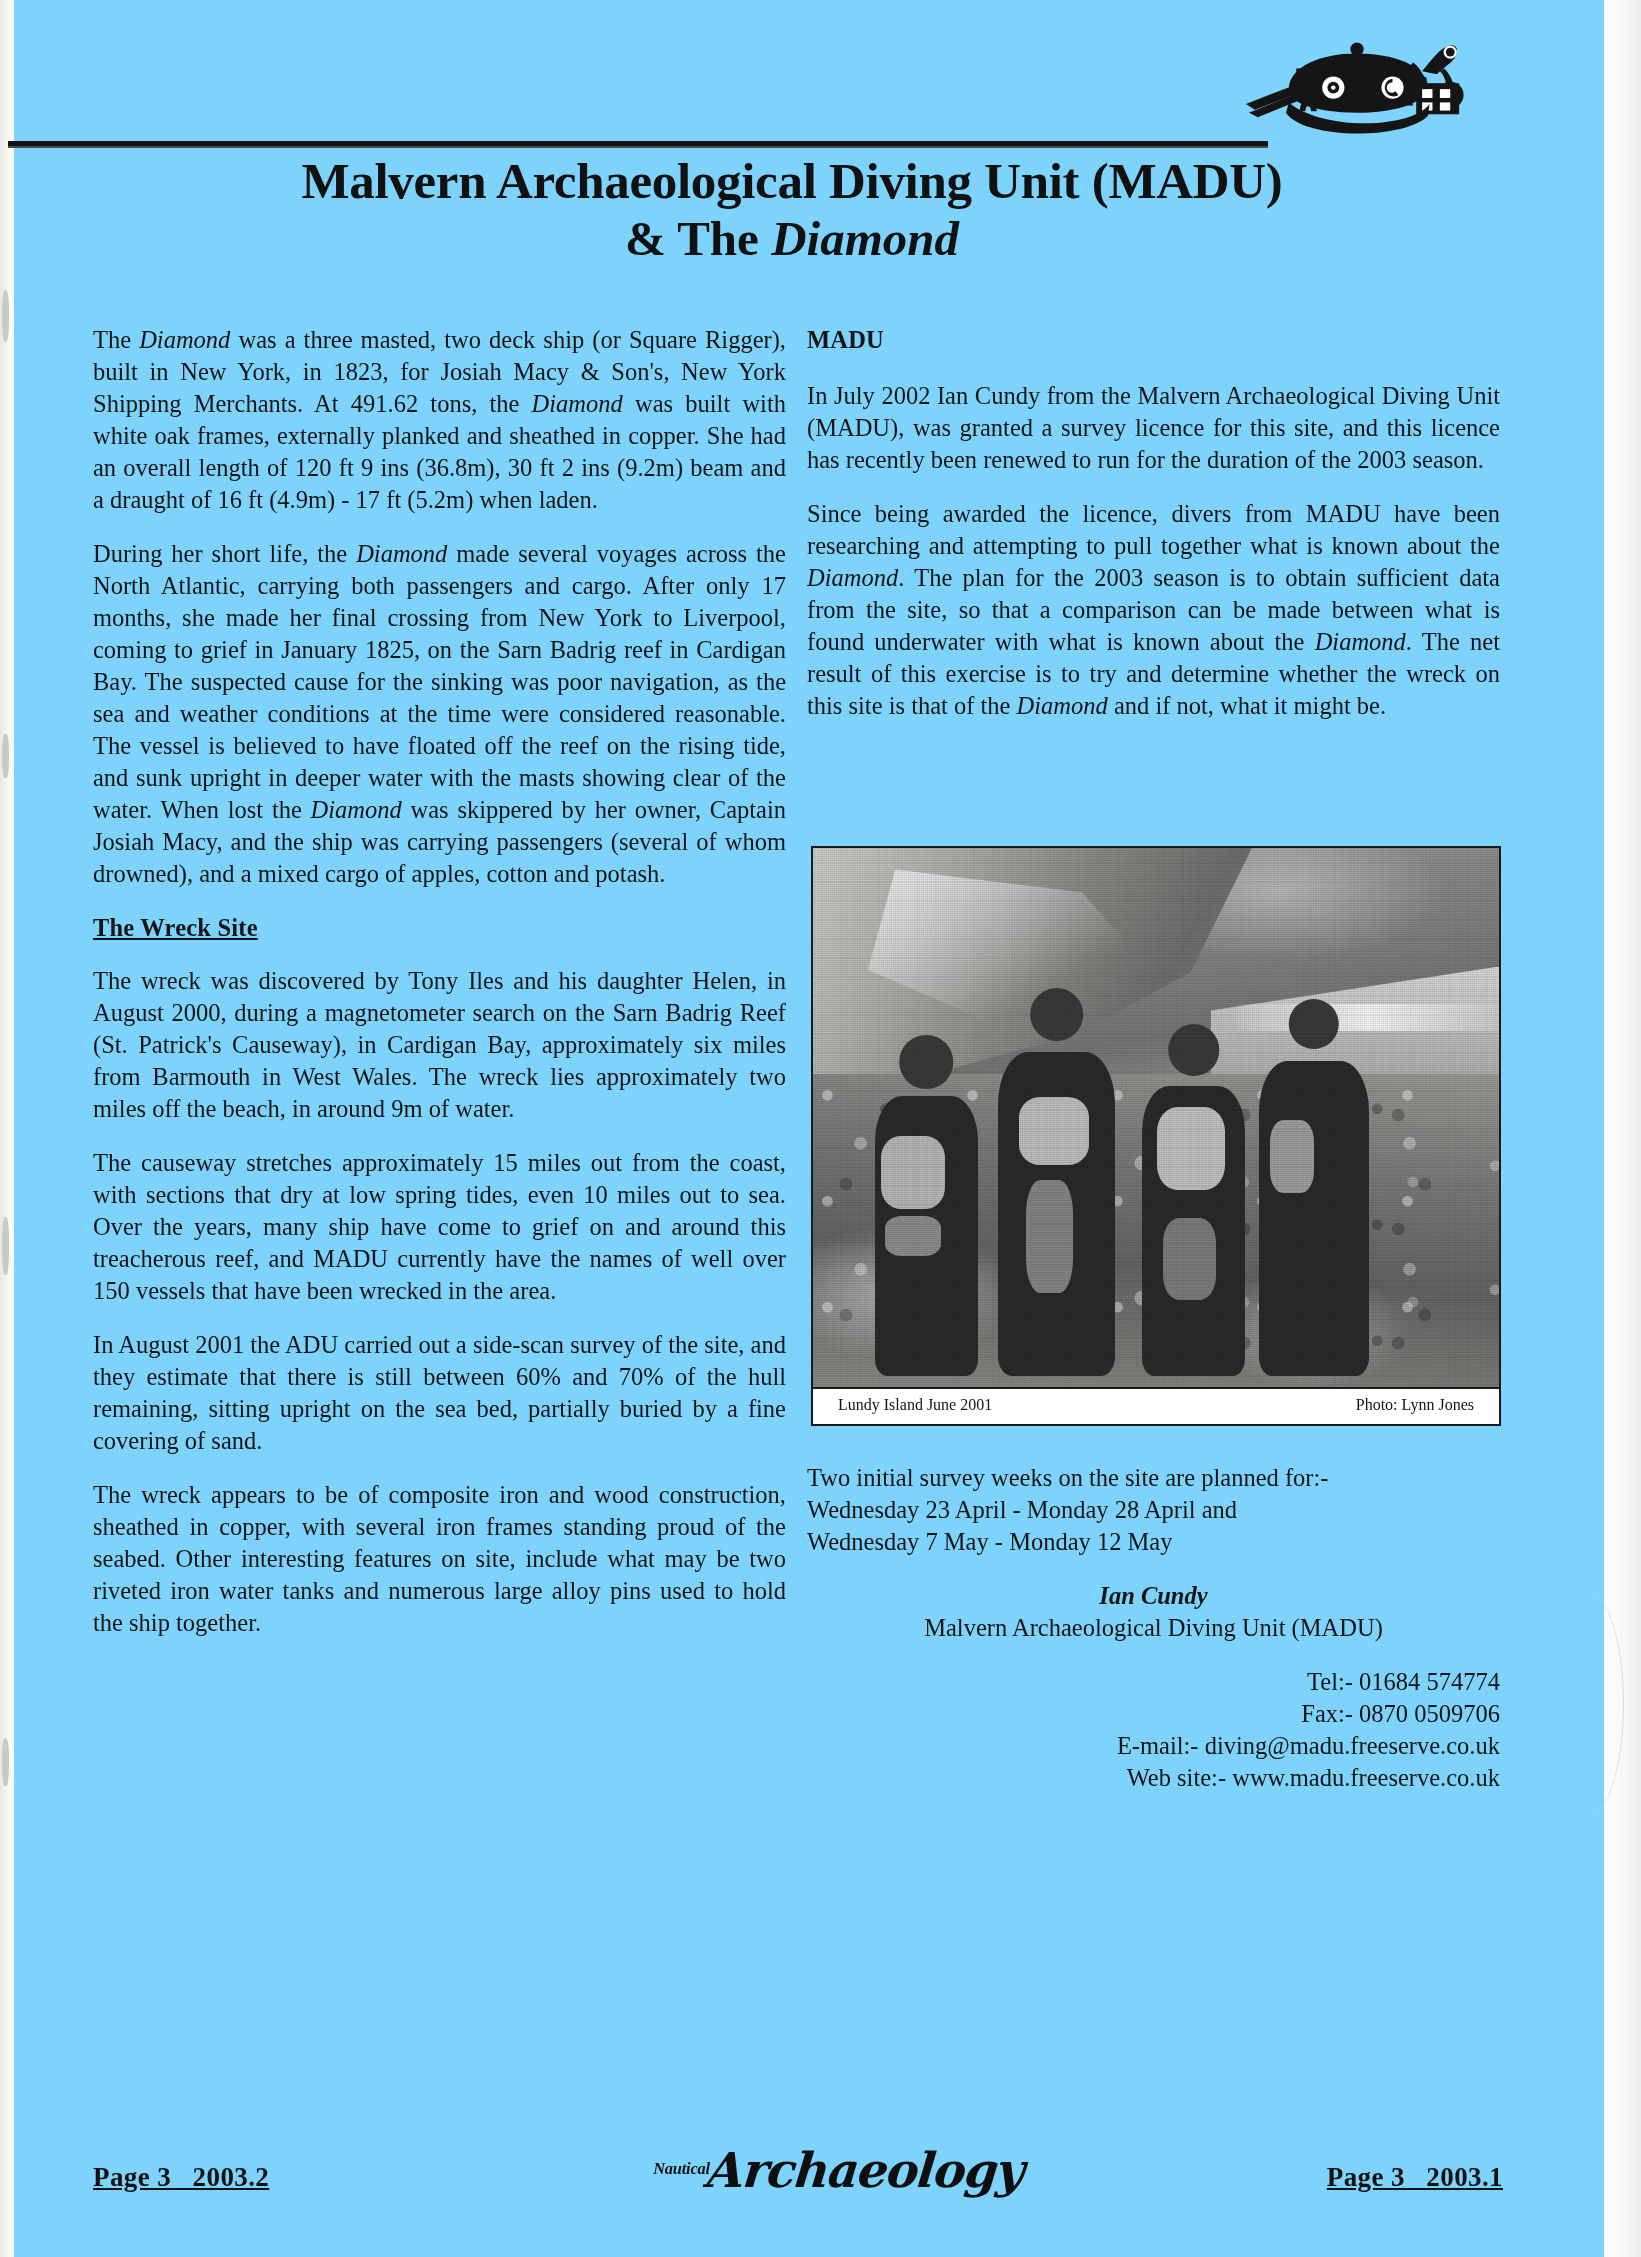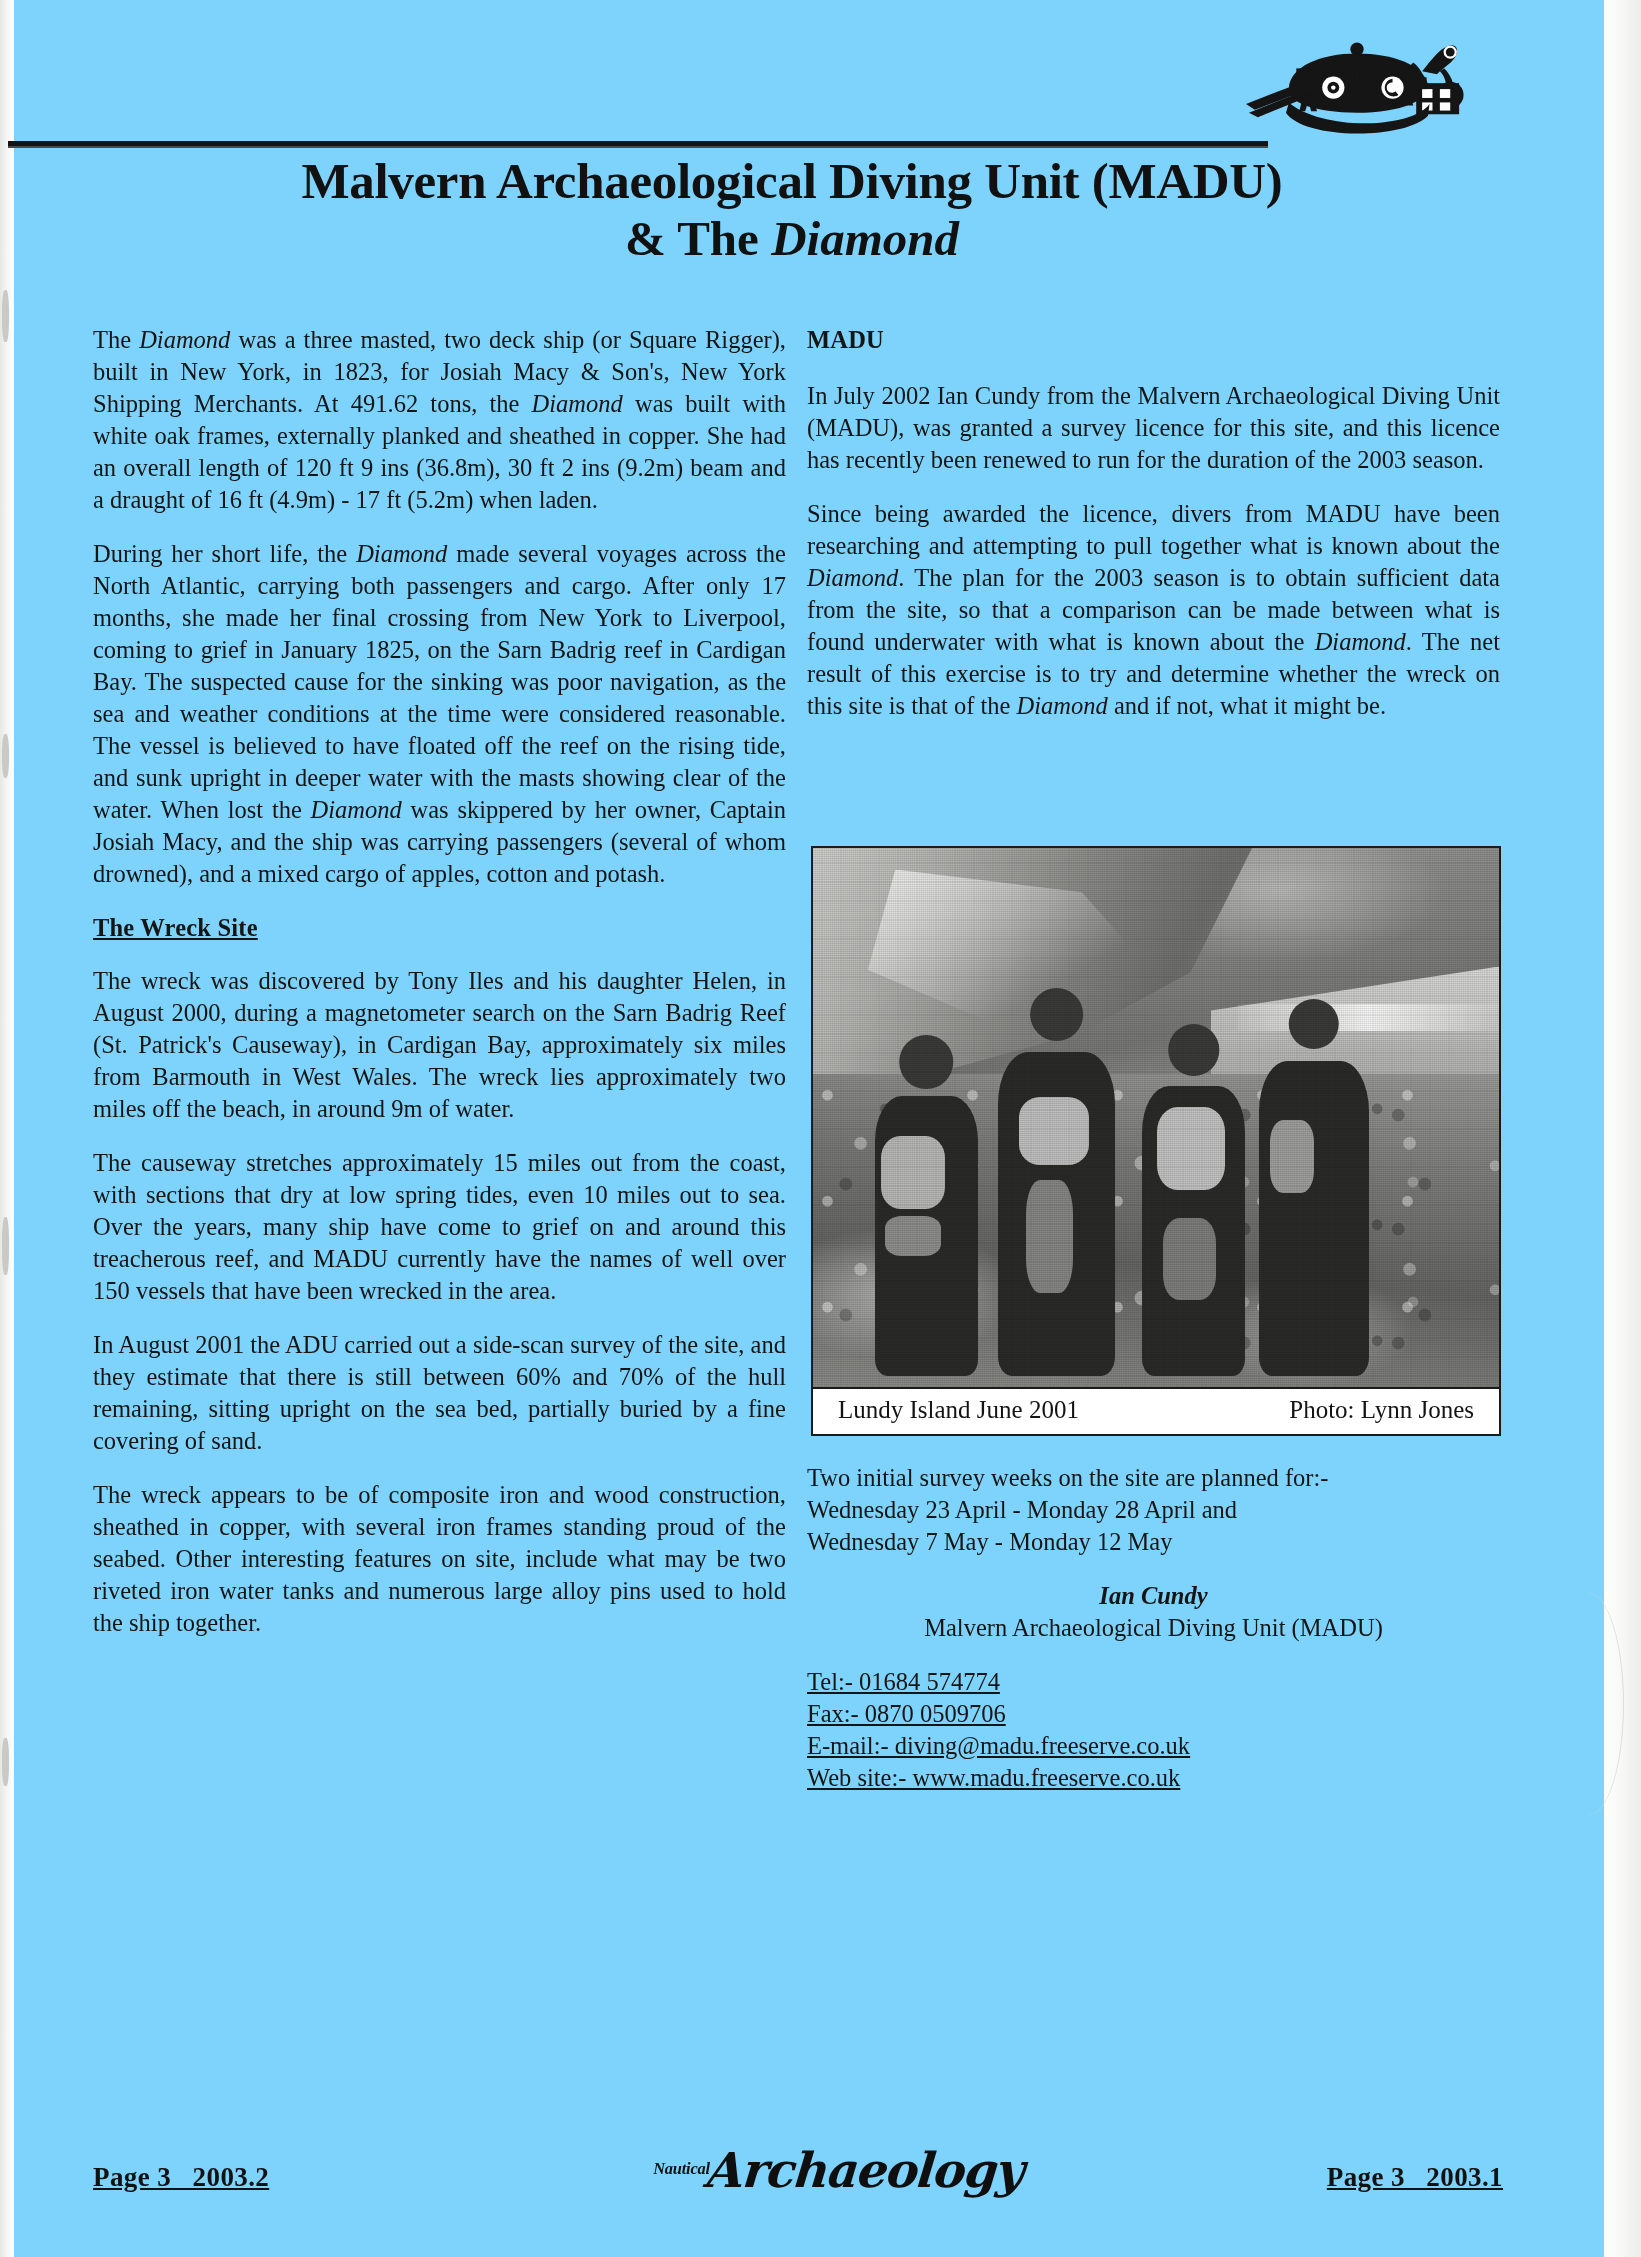--- a/index.html
+++ b/index.html
@@ -237,21 +237,21 @@
       repeating-linear-gradient(90deg, rgba(0,0,0,0.10) 0 1px, rgba(255,255,255,0.07) 1px 1.9px);
     mix-blend-mode: multiply;
     opacity: 0.55;
   }
 
   .photo-caption {
     display: flex;
     justify-content: space-between;
     align-items: center;
     padding: 6.8px 25px 10.6px 25px;
-    font-size: 25px;
+    font-size: 16px;
     color: #141414;
   }
 
   
   .sig-name {
     font-weight: bold;
     font-style: italic;
   }
 
   
@@ -437,21 +437,21 @@
       <span>Wednesday  23 April - Monday  28 April and</span><br>
       <span>Wednesday  7 May - Monday  12 May</span>
     </p>
 
 
     <p style="text-align:center;margin-bottom:22px;">
       <span class="sig-name">Ian Cundy</span><br>
       <span>Malvern Archaeological Diving Unit (MADU)</span>
     </p>
 
-    <p style="text-align:left;text-decoration:underline;">
+    <p style="text-align:right;">
       <span>Tel:- 01684 574774</span><br>
       <span>Fax:- 0870 0509706</span><br>
       <span>E-mail:- diving@madu.freeserve.co.uk</span><br>
       <span>Web site:- www.madu.freeserve.co.uk</span>
     </p>
   </div>
 
   <div class="footer">
     <span class="footer-page">Page 3   2003.2</span>
     <span class="journal-logo">

